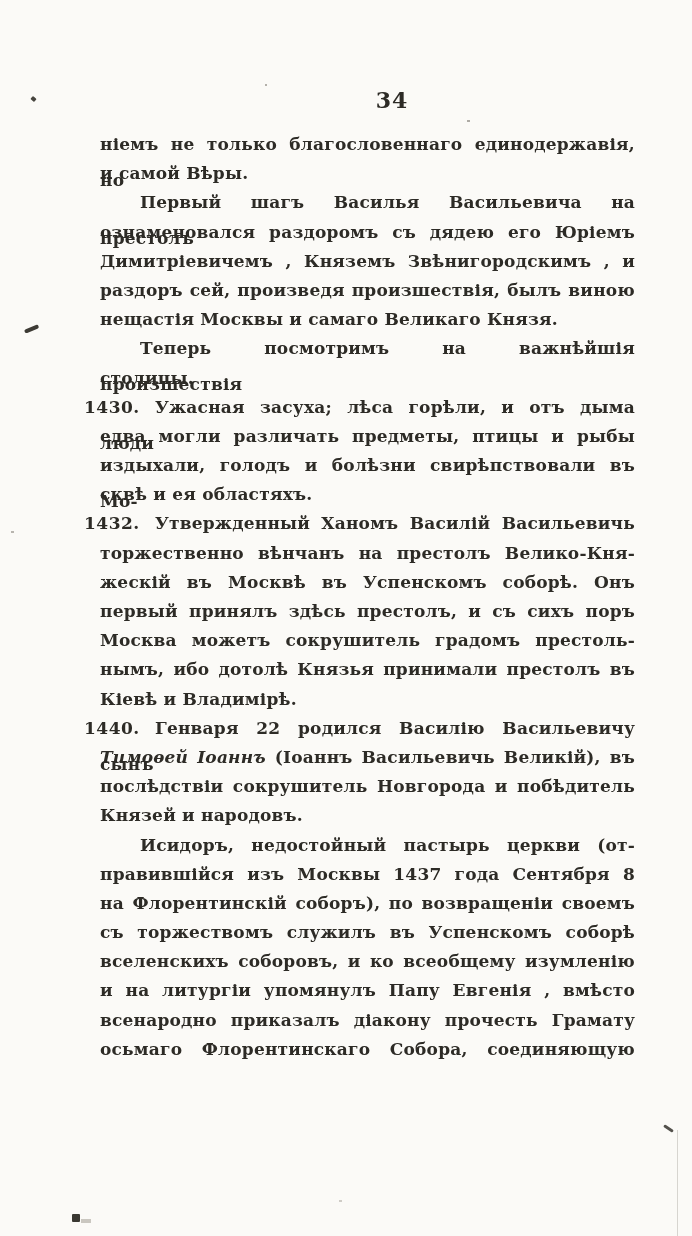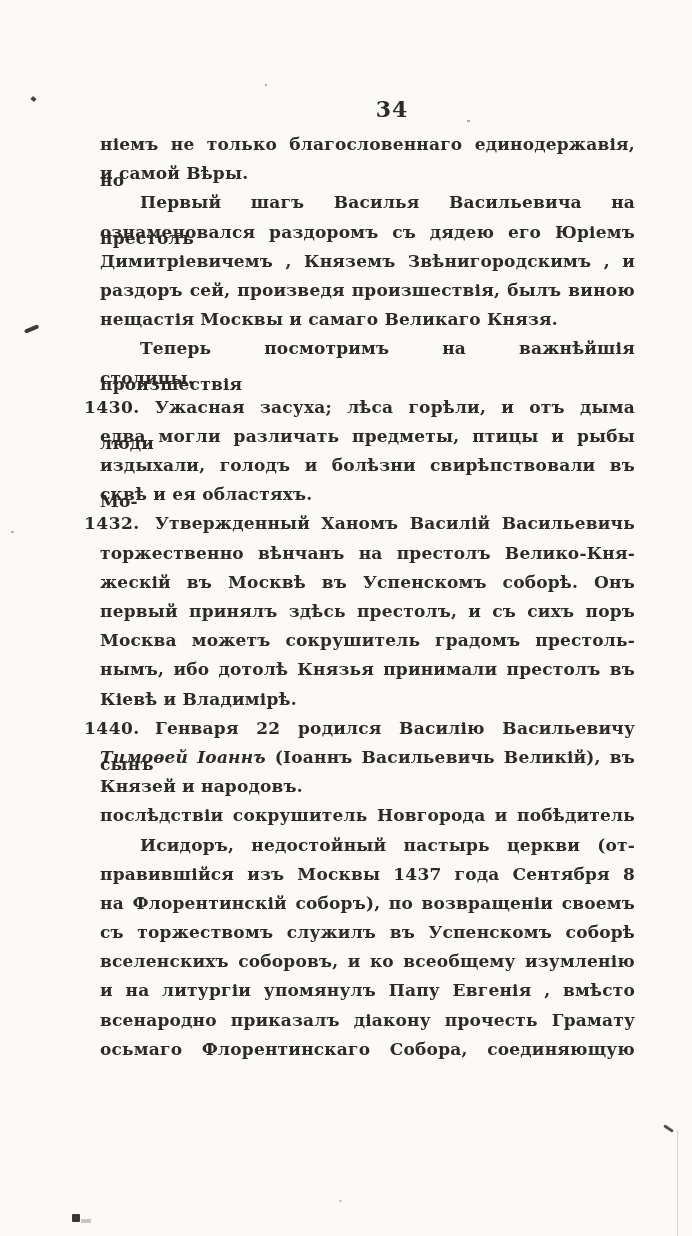--- a/index.html
+++ b/index.html
@@ -8,21 +8,21 @@
     width: 692px;
     height: 1236px;
     margin: 0 auto;
     background: var(--paper, #fbfaf7);
     overflow: hidden;
     font-family: "DejaVu Serif", serif;
     color: var(--ink, #2d2b26);
   }
   .folio {
     position: absolute;
-    top: 96px;
+    top: 87px;
     left: 362px;
     width: 60px;
     text-align: center;
     font-size: 22px;
     font-weight: bold;
     letter-spacing: 1px;
   }
   .textblock {
     position: absolute;
     left: 100px;
@@ -89,22 +89,22 @@
       <div class="line flush"><span>сквѣ и ея областяхъ.</span></div>
       <div class="line ind55"><span class="year">1432.</span><span>Утвержденный Ханомъ Василій Васильевичь</span></div>
       <div class="line"><span>торжественно вѣнчанъ на престолъ Велико-Кня-</span></div>
       <div class="line"><span>жескій въ Москвѣ въ Успенскомъ соборѣ. Онъ</span></div>
       <div class="line"><span>первый принялъ здѣсь престолъ, и съ сихъ поръ</span></div>
       <div class="line"><span>Москва можетъ сокрушитель градомъ престоль-</span></div>
       <div class="line"><span>нымъ, ибо дотолѣ Князья принимали престолъ въ</span></div>
       <div class="line flush"><span>Кіевѣ и Владимірѣ.</span></div>
       <div class="line ind55"><span class="year">1440.</span><span>Генваря 22 родился Василію Васильевичу сынъ</span></div>
       <div class="line"><span class="it">Тимоѳей Іоаннъ</span><span> (Іоаннъ Васильевичь Великій), въ</span></div>
+      <div class="line"><span>послѣдствіи сокрушитель Новгорода и побѣдитель</span></div>
       <div class="line flush"><span>Князей и народовъ.</span></div>
-      <div class="line"><span>послѣдствіи сокрушитель Новгорода и побѣдитель</span></div>
       <div class="line ind40"><span>Исидоръ, недостойный пастырь церкви (от-</span></div>
       <div class="line"><span>правившійся изъ Москвы 1437 года Сентября 8</span></div>
       <div class="line"><span>на Флорентинскій соборъ), по возвращеніи своемъ</span></div>
       <div class="line"><span>съ торжествомъ служилъ въ Успенскомъ соборѣ</span></div>
       <div class="line"><span>вселенскихъ соборовъ, и ко всеобщему изумленію</span></div>
       <div class="line"><span>и на литургіи упомянулъ Папу Евгенія , вмѣсто</span></div>
       <div class="line"><span>всенародно приказалъ діакону прочесть Грамату</span></div>
       <div class="line"><span>осьмаго Флорентинскаго Собора, соединяющую</span></div>
     </div>
 

